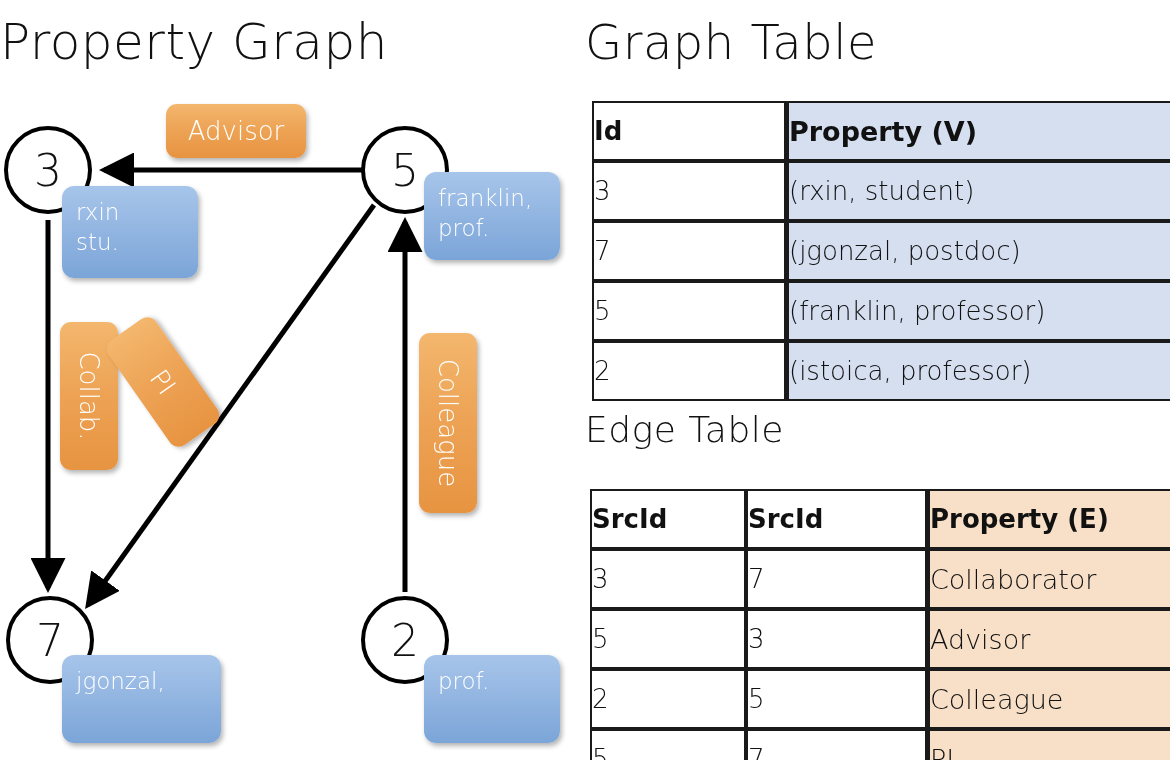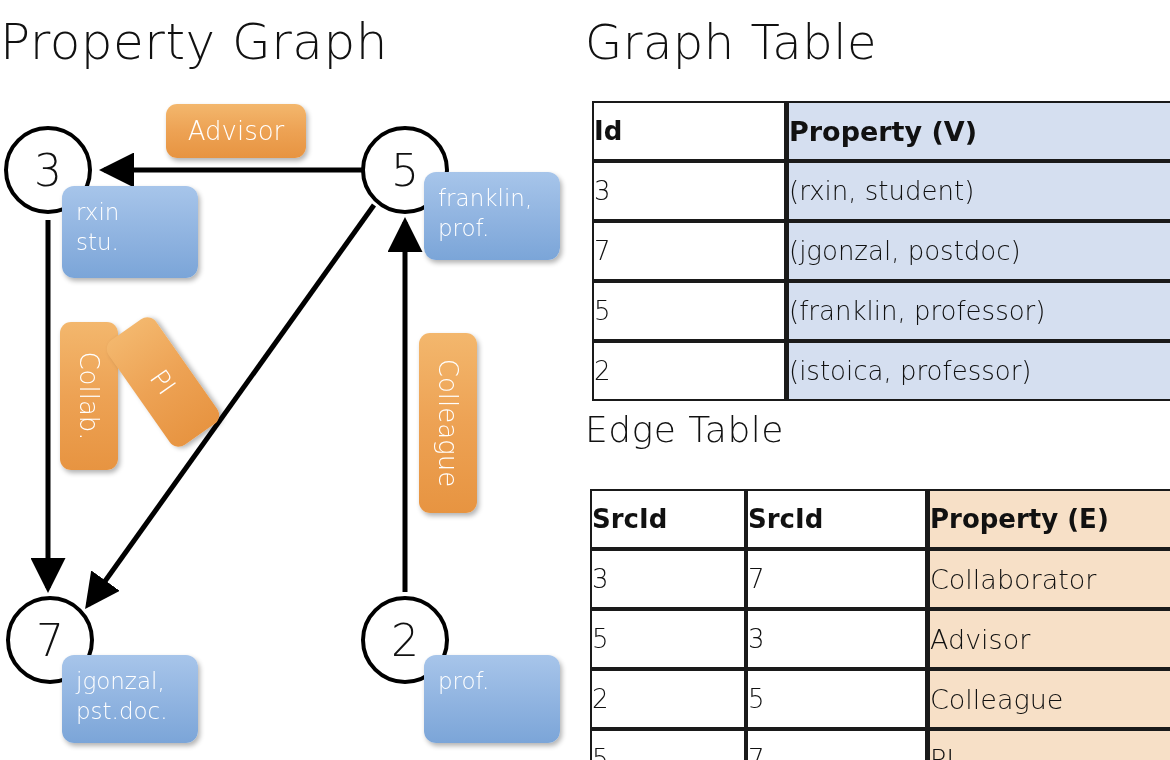--- a/index.html
+++ b/index.html
@@ -191,23 +191,22 @@
   </div>
 
   <div class="prop-box" style="left:62px; top:186px; width:136px; height:92px;">
     <div>rxin</div>
     <div>stu.</div>
   </div>
   <div class="prop-box" style="left:424px; top:172px; width:136px; height:88px;">
     <div>franklin,</div>
     <div>prof.</div>
   </div>
-  <div class="prop-box" style="left:62px; top:655px; width:136px; height:88px;">
+  <div class="prop-box" style="left:62px; top:655px; width:159px; height:88px;">
     <div>jgonzal,</div>
-    <div>pst.doc.</div>
   </div>
   <div class="prop-box" style="left:424px; top:655px; width:136px; height:88px;">
     <div>prof.</div>
   </div>
 
   <div class="edge-badge" style="left:166px; top:104px; width:140px; height:54px; font-size:26px;">
     <span class="badge-text">Advisor</span>
   </div>
 
   <div class="edge-badge rot90" style="left:60px; top:322px; width:58px; height:148px; font-size:26px;">

